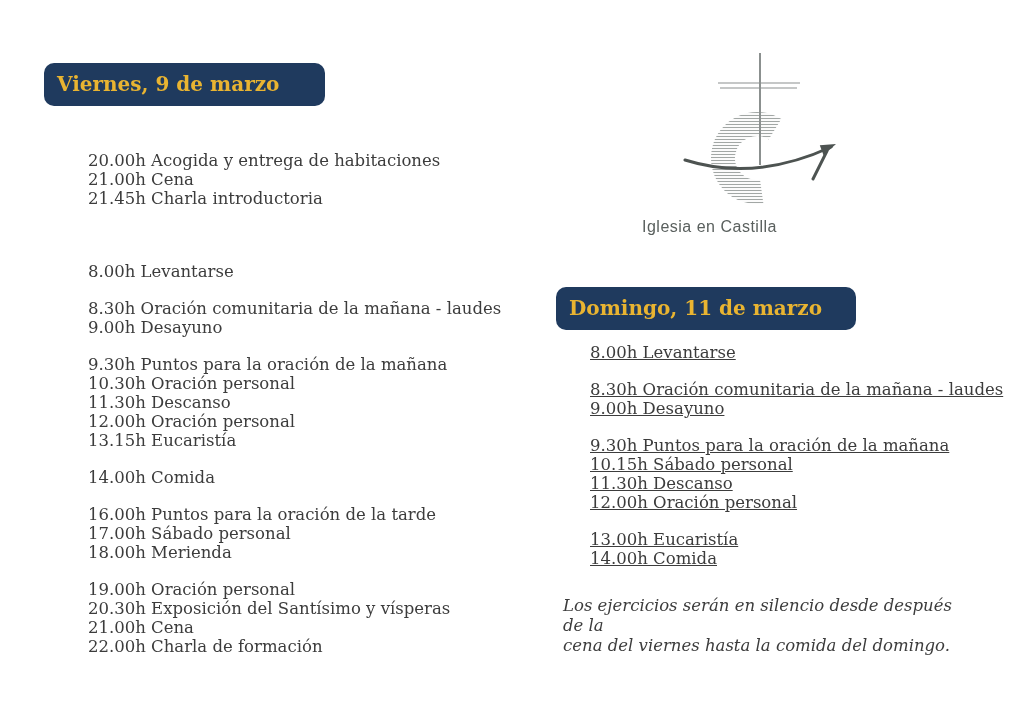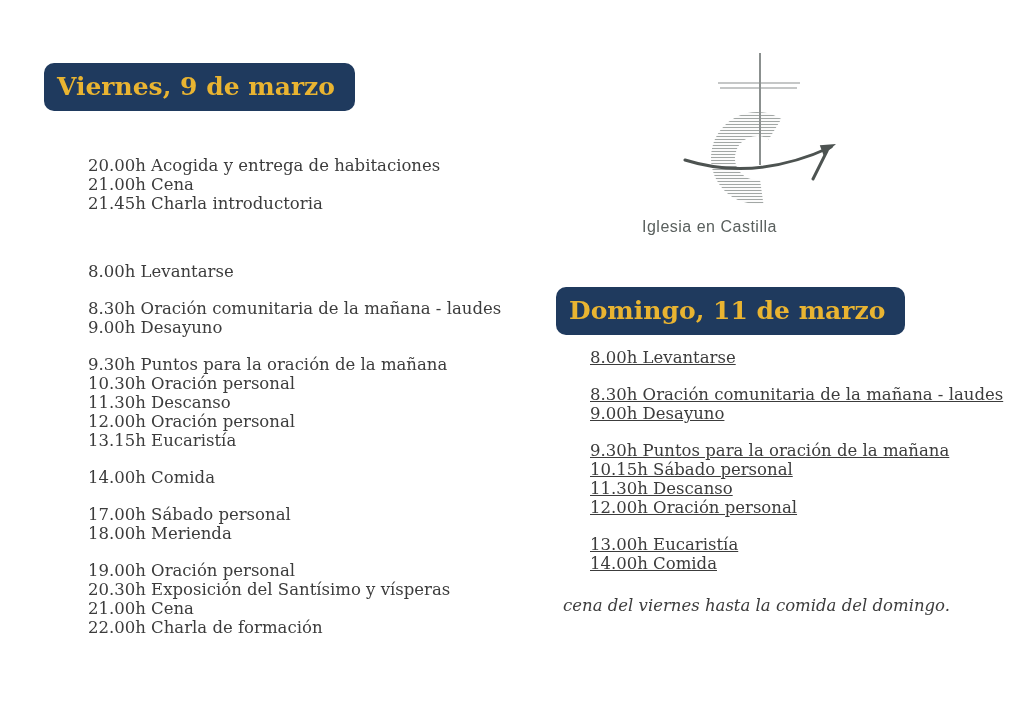--- a/index.html
+++ b/index.html
@@ -21,21 +21,21 @@
   }
   .section{position:absolute;}
   #section-viernes{left:44px;top:63px;}
   #section-sabado{left:44px;top:217px;}
   #section-domingo{left:556px;top:287px;text-decoration:underline;}
   .day-header{
     display:inline-block;
     background:var(--header-bg);
     color:var(--header-fg);
     font-weight:bold;
-    font-size:25px;
+    font-size:20px;
     line-height:1;
     padding:11px 20px 12px 13px;
     border-radius:10px;
     white-space:nowrap;
   }
   #section-viernes .day-header,#section-sabado .day-header{min-width:248px;}
   #section-domingo .day-header{min-width:267px;}
   .schedule{
     margin-top:13px;
     font-size:16.5px;
@@ -85,20 +85,21 @@
 
     <path d="M 33 118 Q 103 140, 179 105" fill="none" style="stroke:var(--logo-accent);" stroke-width="3" stroke-linecap="round"></path>
 
     <line x1="161" y1="137" x2="175" y2="109" style="stroke:var(--logo-accent);" stroke-width="3" stroke-linecap="round"></line>
 
     <polygon points="184,102 171.5,113.3 167.8,103.2" style="fill:var(--logo-accent);"></polygon>
   </svg>
   <div class="logo-caption">Iglesia en Castilla</div>
 
   <div class="silence-note">
+    <div class="note-line">Los ejercicios serán en silencio desde después de la</div>
     <div class="note-line">cena del viernes hasta la comida del domingo.</div>
   </div>
 
 <div class="section col-left" id="section-viernes"><div class="day-header"><span>Viernes, 9 de marzo</span></div><div class="schedule">
         <div class="group">
           <div class="line">20.00h Acogida y entrega de habitaciones</div>
           <div class="line">21.00h Cena</div>
           <div class="line">21.45h Charla introductoria</div>
         </div>
       </div></div>
@@ -114,20 +115,21 @@
           <div class="line">9.30h Puntos para la oración de la mañana</div>
           <div class="line">10.30h Oración personal</div>
           <div class="line">11.30h Descanso</div>
           <div class="line">12.00h Oración personal</div>
           <div class="line">13.15h Eucaristía</div>
         </div>
         <div class="group">
           <div class="line">14.00h Comida</div>
         </div>
         <div class="group">
+          <div class="line">16.00h Puntos para la oración de la tarde</div>
           <div class="line">17.00h Sábado personal</div>
           <div class="line">18.00h Merienda</div>
         </div>
         <div class="group">
           <div class="line">19.00h Oración personal</div>
           <div class="line">20.30h Exposición del Santísimo y vísperas</div>
           <div class="line">21.00h Cena</div>
           <div class="line">22.00h Charla de formación</div>
         </div>
       </div></div>

